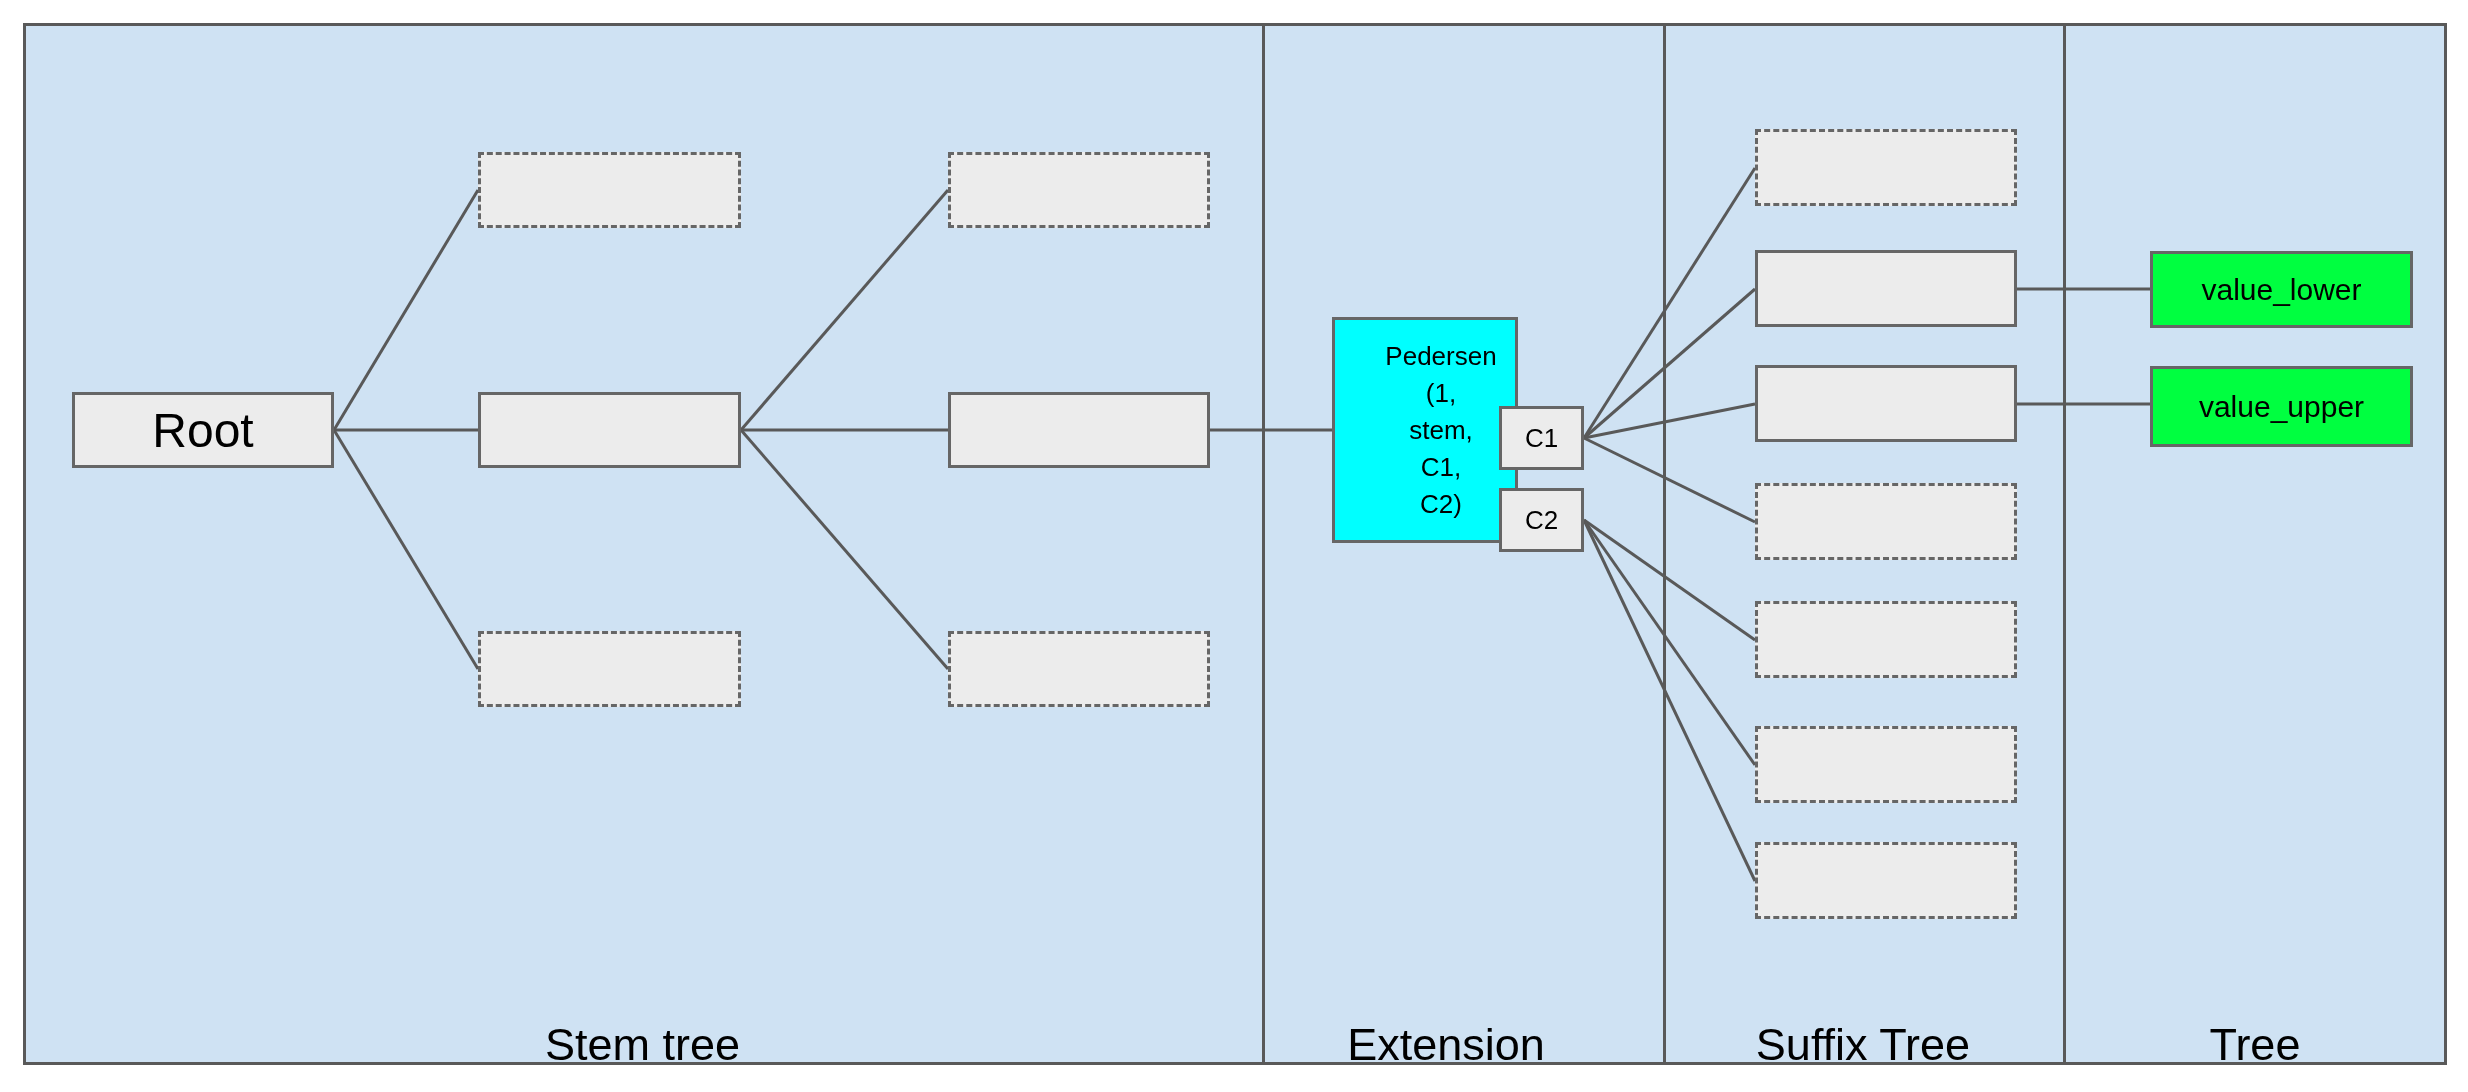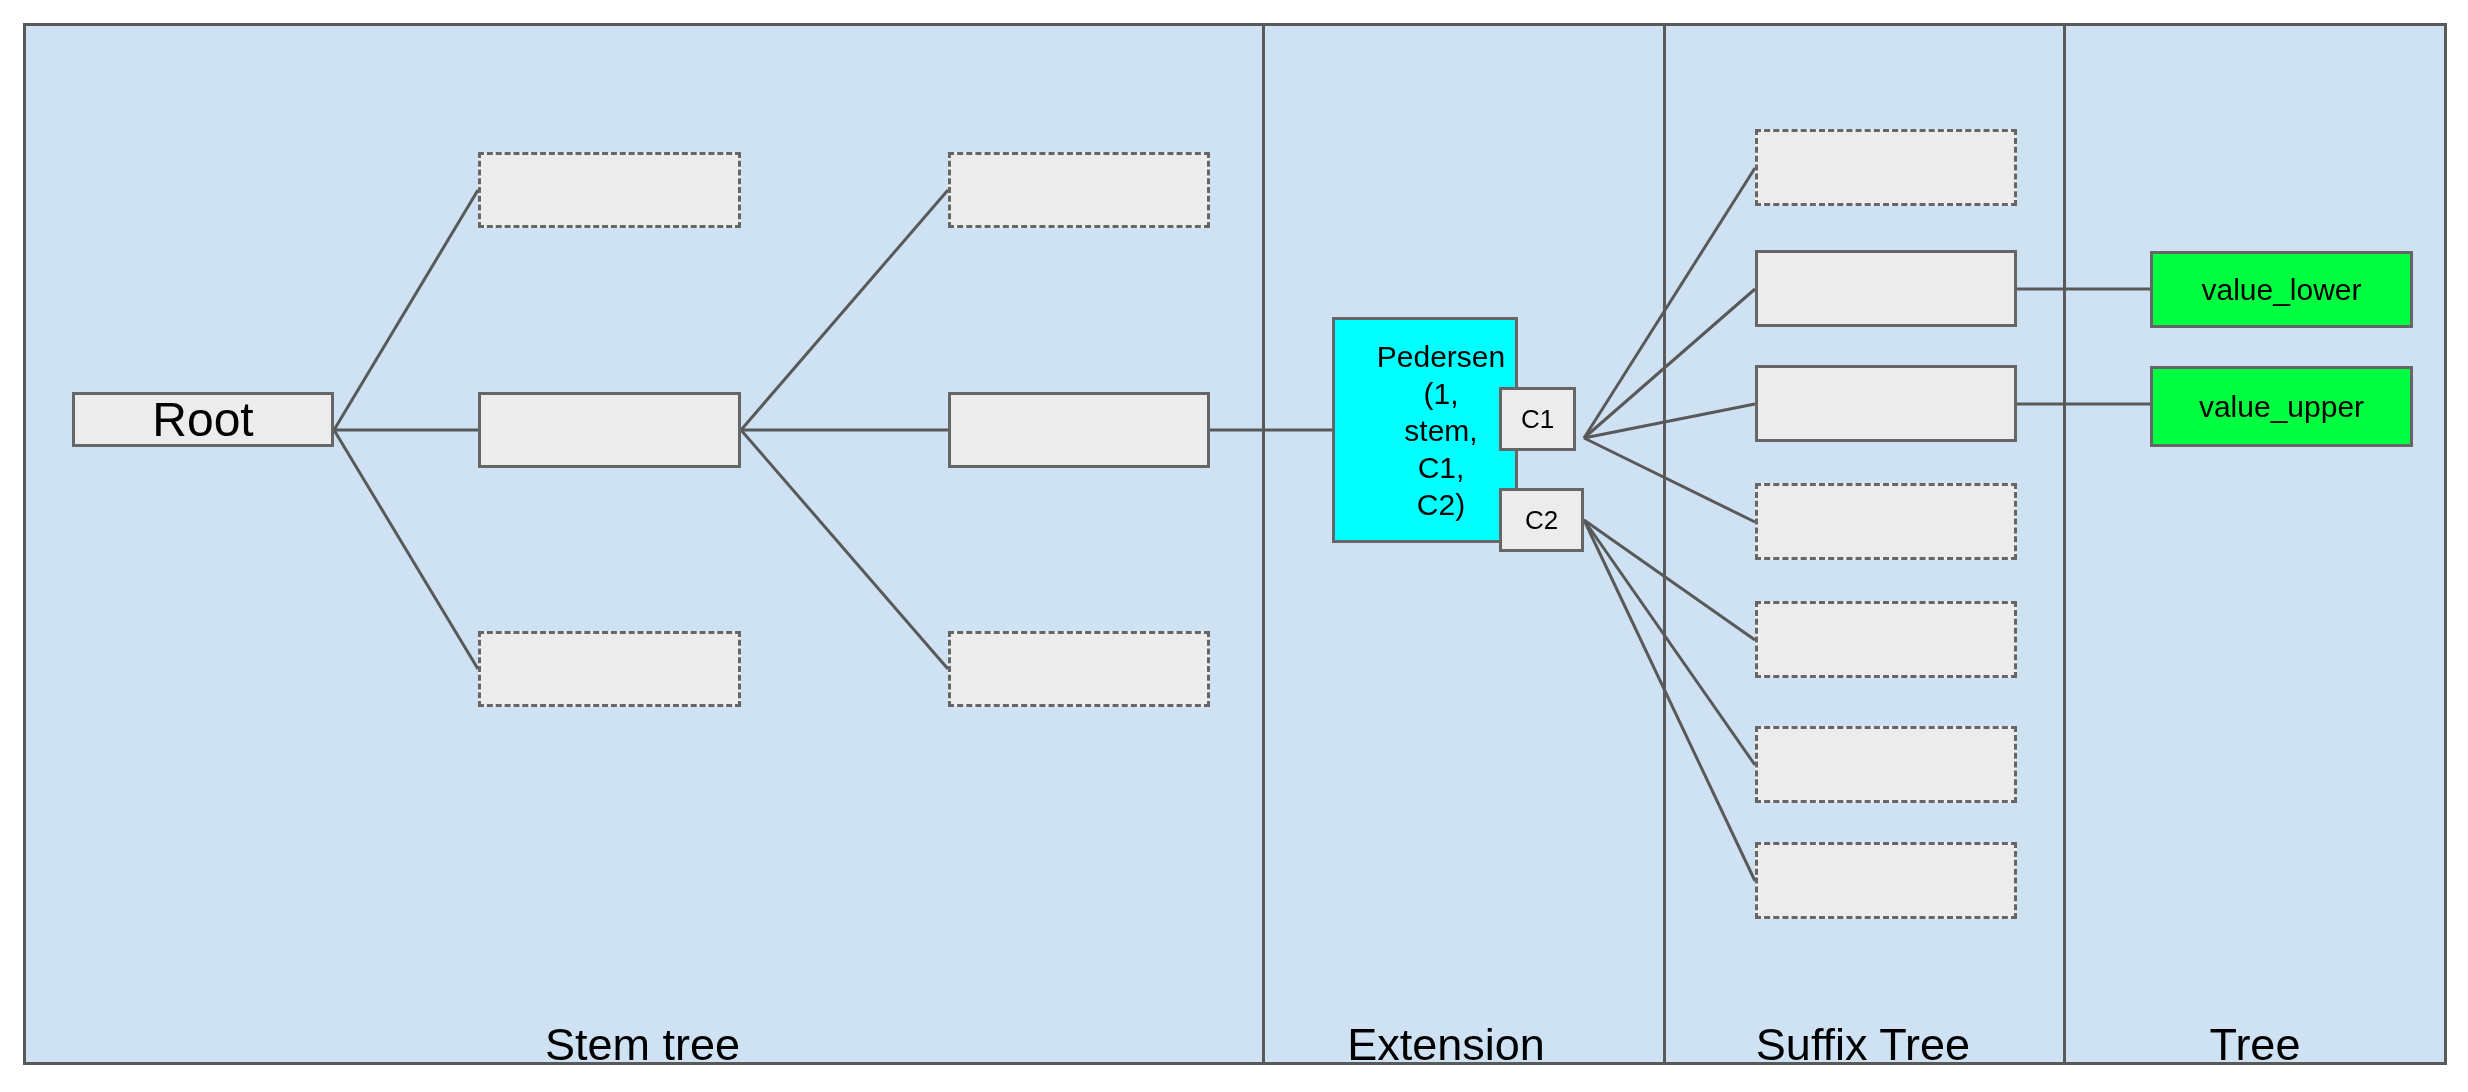--- a/index.html
+++ b/index.html
@@ -14,21 +14,21 @@
          background:var(--section-fill);border:3px solid var(--line);box-sizing:border-box;}
   .divider{position:absolute;top:23px;height:1042px;width:3px;background:var(--line);}
   #lines{position:absolute;left:0;top:0;width:2468px;height:1092px;pointer-events:none;}
   .node{position:absolute;box-sizing:border-box;background:var(--node-fill);
         border:3px solid var(--node-border);display:flex;align-items:center;
         justify-content:center;text-align:center;}
   .node.dashed{border-style:dashed;}
   .node.cyan{background:var(--accent-cyan);flex-direction:column;}
   .node.green{background:var(--accent-green);}
   .root-label{font-size:48px;}
-  .ped-line{font-size:30px;line-height:37px;margin-left:32px;}
+  .ped-line{font-size:26px;line-height:37px;margin-left:32px;}
   .clabel{font-size:26px;}
   .vlabel{font-size:30px;}
   .section-label{position:absolute;top:1020px;height:50px;text-align:center;
                  font-size:45px;line-height:50px;}
 </style>
 </head>
 <body>
 
 <div id="stage">
 
@@ -50,41 +50,41 @@
     <line x1="1584" y1="438" x2="1755" y2="289"></line>
     <line x1="1584" y1="438" x2="1755" y2="404"></line>
     <line x1="1584" y1="438" x2="1755" y2="522"></line>
     <line x1="1584" y1="520" x2="1755" y2="640"></line>
     <line x1="1584" y1="520" x2="1755" y2="765"></line>
     <line x1="1584" y1="520" x2="1755" y2="881"></line>
     <line x1="2017" y1="289" x2="2150" y2="289"></line>
     <line x1="2017" y1="404" x2="2150" y2="404"></line>
   </svg>
 
-  <div class="node" style="left:72px;top:392px;width:262px;height:55px">
+  <div class="node" style="left:72px;top:392px;width:262px;height:76px">
     <span class="root-label">Root</span>
   </div>
 
   <div class="node dashed" style="left:478px;top:152px;width:263px;height:76px"></div>
   <div class="node" style="left:478px;top:392px;width:263px;height:76px"></div>
   <div class="node dashed" style="left:478px;top:631px;width:263px;height:76px"></div>
 
   <div class="node dashed" style="left:948px;top:152px;width:262px;height:76px"></div>
   <div class="node" style="left:948px;top:392px;width:262px;height:76px"></div>
   <div class="node dashed" style="left:948px;top:631px;width:262px;height:76px"></div>
 
   <div class="node cyan" style="left:1332px;top:317px;width:186px;height:226px">
     <span class="ped-line">Pedersen</span>
     <span class="ped-line">(1,</span>
     <span class="ped-line">stem,</span>
     <span class="ped-line">C1,</span>
     <span class="ped-line">C2)</span>
   </div>
 
-  <div class="node" style="left:1499px;top:387px;width:77px;height:64px">
+  <div class="node" style="left:1499px;top:406px;width:85px;height:64px">
     <span class="clabel">C1</span>
   </div>
   <div class="node" style="left:1499px;top:488px;width:85px;height:64px">
     <span class="clabel">C2</span>
   </div>
 
   <div class="node dashed" style="left:1755px;top:129px;width:262px;height:77px"></div>
   <div class="node" style="left:1755px;top:250px;width:262px;height:77px"></div>
   <div class="node" style="left:1755px;top:365px;width:262px;height:77px"></div>
   <div class="node dashed" style="left:1755px;top:483px;width:262px;height:77px"></div>

